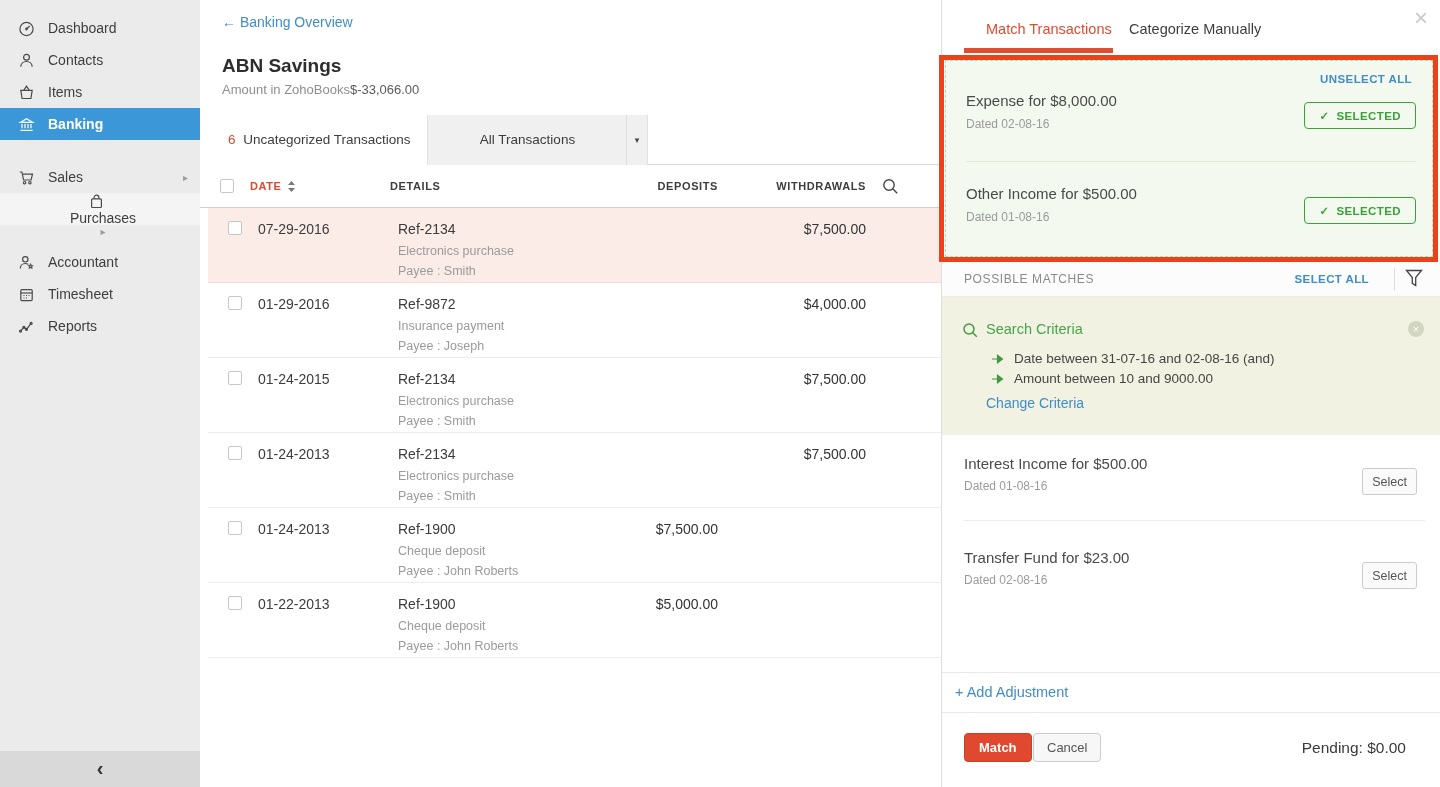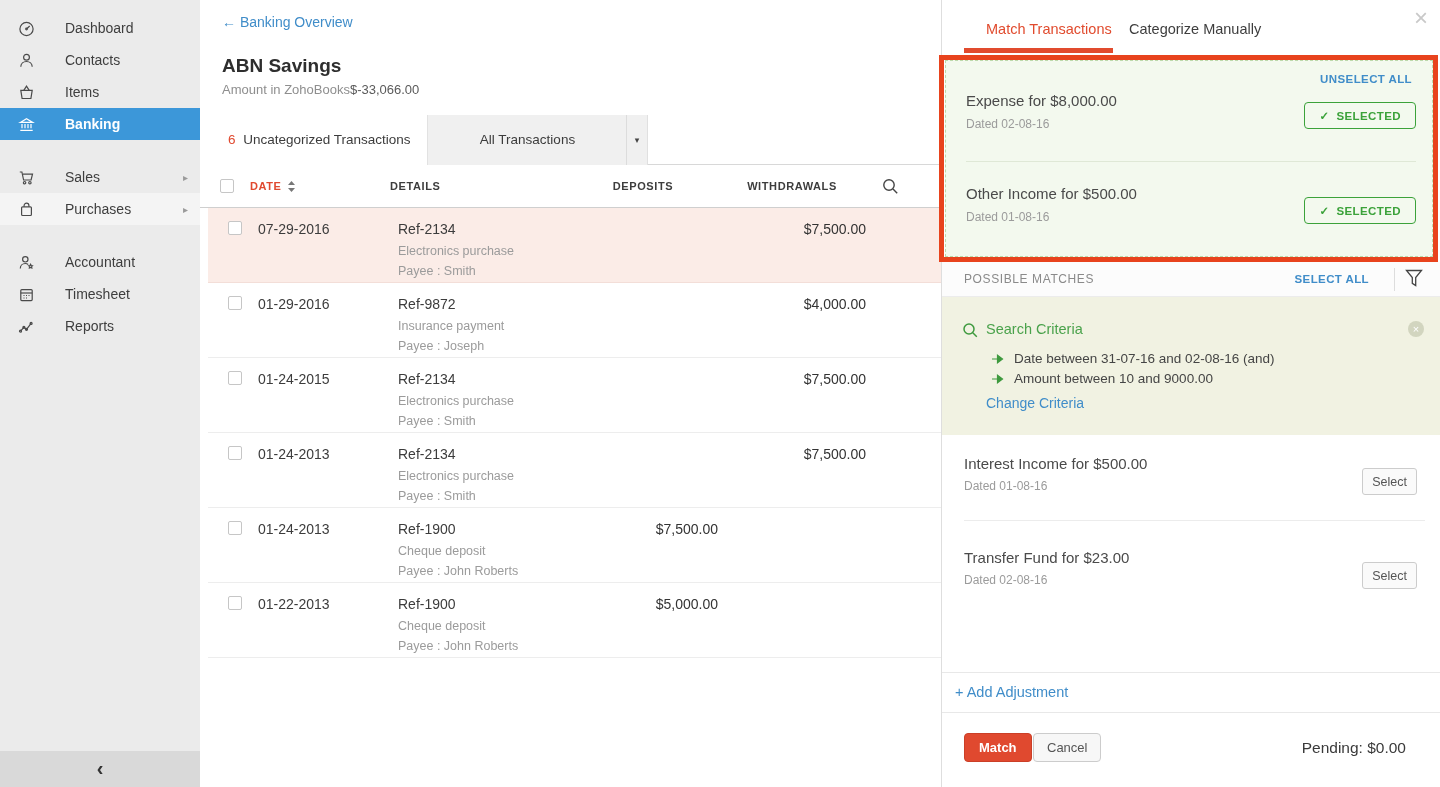--- a/index.html
+++ b/index.html
@@ -2,26 +2,26 @@
 <html><head>
 <meta charset="utf-8">
 <style>
   * { margin:0; padding:0; box-sizing:border-box; }
   html,body { width:1440px; height:787px; overflow:hidden; background:#fff;
     font-family:"Liberation Sans","DejaVu Sans",sans-serif; color:#3c3c3c; }
 
   
   #sidebar { position:absolute; left:0; top:0; width:200px; height:787px; background:#ebebeb; }
   .sitem { display:flex; align-items:center; height:32px; padding:0 12px 0 18px;
-    font-size:14px; color:#3e3e3e; cursor:pointer;gap:17px; }
+    font-size:14px; color:#3e3e3e; cursor:pointer; }
   .sitem .sicon { width:17px; height:17px; margin-right:13px; display:inline-flex; align-items:center; justify-content:center; }
   .sitem svg { stroke:#4a4a4a; fill:none; stroke-width:1.2; }
   .sitem.active { background:#3c97d9; color:#fff; font-weight:bold; }
   .sitem.active svg { stroke:#fff; }
-  .sitem.hover { background:#f4f4f4; }
+  .sitem.hover { background:#f4f4f4;flex-direction:column; }
   .sitem .grow { flex:1; }
   .sitem .chev { color:#9a9a9a; font-size:10px; }
   .sgap { height:21px; }
   #collapse-bar { position:absolute; left:0; bottom:0; width:200px; height:36px;
     background:#d9d9d9; text-align:center; line-height:34px; font-size:20px;
     font-weight:bold; color:#333; cursor:pointer; }
 
   
   #main { position:absolute; left:200px; top:0; width:741px; height:787px; background:#fff; }
   #back-link { position:absolute; left:22px; top:14px; color:#408dc9; font-size:14px; cursor:pointer; }
@@ -37,21 +37,21 @@
     text-align:center; line-height:50px; font-size:9px; color:#444; cursor:pointer; }
   #tab-all { position:absolute; left:228px; top:0; width:220px; height:50px; background:#f0f0f0;
     border-right:1px solid #e0e0e0; font-size:13.5px; line-height:49px; text-align:center; cursor:pointer; }
   #tab-all .caret-cell { width:21px; border-left:1px solid #dcdcdc; background:#f0f0f0; }
   #tab-all .lbl { display:inline-block; margin-right:20px; }
 
   .tgrid { display:grid; grid-template-columns:30px 140px 1fr 150px 148px; padding:0 75px 0 20px; }
   #thead { position:absolute; left:0; top:165px; width:741px; height:43px; border-bottom:1px solid #cfcfcf;
     align-items:center; font-size:11px; font-weight:bold; letter-spacing:0.6px; color:#3d3d3d; }
   #thead .hdate { color:#e0492f; display:flex; align-items:center; gap:5px; cursor:pointer; }
-  #thead .num { text-align:center; }
+  #thead .num { text-align:right; }
   #search-icon { position:absolute; right:42px; top:13px; cursor:pointer; }
 
   #tbody { position:absolute; left:0; top:208px; width:741px; }
   .trow { height:75px; border-bottom:1px solid #ededed; background:#fff; cursor:pointer;margin-left:8px; }
   .trow.highlight { background:#fbece7; border-bottom-color:#f3ded8; }
   .cb { width:14px; height:14px; border:1px solid #c6c6c6; border-radius:2px; background:#fff; margin-top:13px; display:block; }
   .cdate { font-size:14px; color:#3c3c3c; padding-top:13px; }
   .cdetails { padding-top:13px; display:flex; flex-direction:column; }
   .cdetails .ref { font-size:14px; color:#3c3c3c; }
   .cdetails .desc { font-size:12.5px; color:#9b9b9b; margin-top:7px; }

